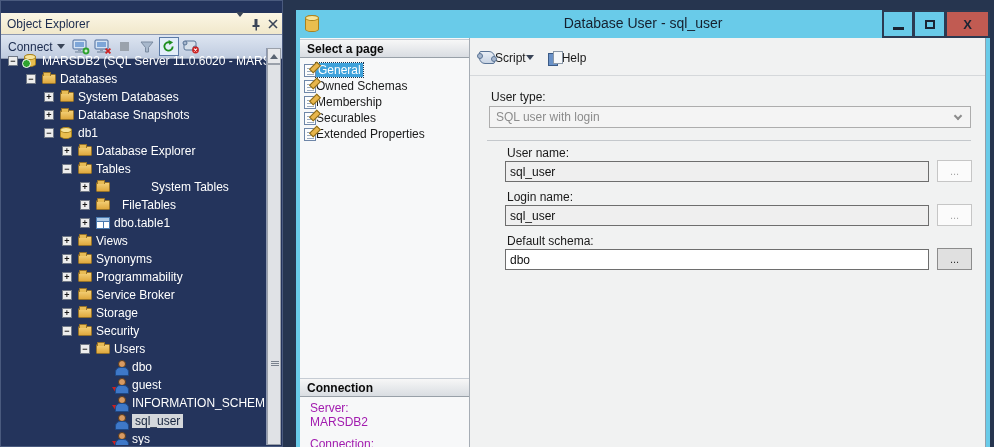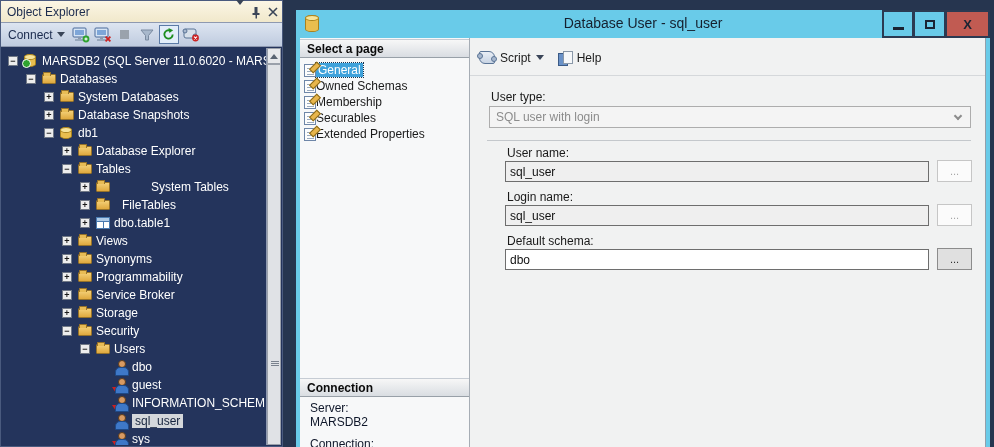--- a/index.html
+++ b/index.html
@@ -1,21 +1,21 @@
 <!DOCTYPE html>
 <html><head>
 <meta charset="utf-8">
 <style>
   * { margin:0; padding:0; box-sizing:border-box; }
   html,body { width:994px; height:447px; overflow:hidden; }
   body { position:relative; background:#26354F; font-family:"Liberation Sans", sans-serif; }
 
   
   .oe { position:absolute; left:0; top:0; width:283px; height:447px; background:#24345C; border:1px solid #4A5A7E; }
-  .oe-titlebar { position:relative; height:22px; background:linear-gradient(180deg,#FBF6E5,#F1E8CB); border-bottom:1px solid #8E99B0; color:#1B2B4E; font-size:12px; line-height:22px; padding-left:6px; }
+  .oe-titlebar { position:relative; height:22px; background:linear-gradient(180deg,#FBF6E5,#F1E8CB); border-bottom:1px solid #8E99B0; color:#1B2B4E; font-size:12px; line-height:22px; padding-left:6px;margin-top:12px; }
   .oe-titlebar .ticons { position:absolute; right:4px; top:0; height:22px; display:flex; align-items:center; gap:7px; }
   .tri-down { width:0; height:0; border-left:4px solid transparent; border-right:4px solid transparent; border-top:5px solid #3A4558; }
   .oe-toolbar { position:relative; height:24px; background:linear-gradient(180deg,#DDE5F1,#BFCBDF); border-bottom:1px solid #8E99B0; display:flex; align-items:center; padding-left:7px; color:#1B2B4E; font-size:12px; }
   .oe-toolbar .tbtn { display:flex; align-items:center; gap:4px; margin-right:6px; cursor:default; }
   .oe-toolbar .ibtn { width:20px; height:19px; display:flex; align-items:center; justify-content:center; margin-right:2px; }
   .ibtn.boxed { background:#E2EDF9; border:1px solid #5B7AA6; }
   .oe-tree { position:absolute; left:1px; right:16px; top:47px; bottom:1px; overflow:hidden; }
   .tree-row { position:absolute; left:0; width:100%; height:18px; font-size:12px; color:#FFFFFF; white-space:nowrap; }
   .tree-row .lbl { position:absolute; top:2px; line-height:14px; }
   .tree-row .lbl.sel { background:#D4D7DB; color:#16243E; padding:0 3px; }
@@ -58,25 +58,25 @@
   .glyph-max { width:10px; height:9px; border:2px solid #1A2433; }
   .dlg-client { position:absolute; left:4px; right:4px; top:28px; bottom:0; background:#F1F2F2; border-right:1px solid #93A0AB; display:flex; overflow:hidden; }
   
   .pane-left { position:relative; width:170px; background:#F7F8F9; border-right:1px solid #A6ADB5; flex:none; }
   .pane-header { position:absolute; left:0; right:0; height:19px; background:linear-gradient(180deg,#F7F7F7,#D9DDE2); border-top:1px solid #C6CCD4; border-bottom:1px solid #98A0A8; font-size:12px; font-weight:bold; color:#0A0A0A; line-height:18px; padding-left:7px; }
   .page-item { position:absolute; left:4px; height:16px; display:flex; align-items:center; font-size:12px; color:#1A1A1A; white-space:nowrap;justify-content:space-between; }
   .page-item .plabel.sel { background:#3FA2DB; color:#FFFFFF; outline:1px dotted #17344F; padding:0 2px; }
   .ico-page { position:relative; width:12px; height:13px; background:#FDFDFD; border:1px solid #6E86A8; flex:none; }
   .ico-page::before { content:''; position:absolute; left:2px; top:3px; width:7px; height:1px; background:#9AAABE; box-shadow:0 3px 0 #9AAABE, 0 6px 0 #9AAABE; }
   .ico-page::after { content:''; position:absolute; right:-3px; top:-3px; width:4px; height:9px; background:#E8B64C; border:1px solid #8A6A1A; transform:rotate(45deg); }
-  .conn-body { position:absolute; left:10px; font-size:12px; color:#0f172a; line-height:14px; }
+  .conn-body { position:absolute; left:10px; font-size:12px; color:#a21caf; line-height:14px; }
   
   .pane-right { position:relative; flex:1; background:#F1F2F2; }
   .dlg-toolbar { position:absolute; left:0; right:0; top:0; height:38px; border-bottom:1px solid #D5D8DB; display:flex; align-items:center; padding:0 0 6px 9px; gap:14px; }
-  .dlg-toolbar .tbtn { display:flex; align-items:center; gap:5px; font-size:12px; color:#1A1A1A; margin-top:8px; }
+  .dlg-toolbar .tbtn { display:flex; align-items:center; font-size:12px; color:#1A1A1A; margin-top:8px; }
   .ico-scroll { position:relative; width:16px; height:13px; background:linear-gradient(180deg,#E9EEF5,#C8D4E4); border:1px solid #5A7496; border-radius:2px 6px 2px 6px; }
   .ico-scroll::before { content:''; position:absolute; left:-3px; top:1px; width:4px; height:4px; border-radius:50%; background:#A8B8CE; border:1px solid #5A7496; }
   .ico-scroll::after { content:''; position:absolute; right:-3px; bottom:1px; width:4px; height:4px; border-radius:50%; background:#A8B8CE; border:1px solid #5A7496; }
   .ico-help { position:relative; width:14px; height:14px; }
   .ico-help::before { content:''; position:absolute; left:0; top:2px; width:8px; height:11px; background:#6A92C8; border:1px solid #3A5A86; }
   .ico-help::after { content:''; position:absolute; left:5px; top:0; width:8px; height:11px; background:#F6F8FA; border:1px solid #8A98A8; }
   .lbl12 { position:absolute; font-size:12px; color:#1A1A1A; white-space:nowrap; }
   .combo { position:absolute; height:22px; background:#F4F4F4; border:1px solid #ADADAD; color:#8C8C8C; font-size:12px; display:flex; align-items:center; padding-left:6px; }
   .combo .chev { position:absolute; right:4px; top:3px; width:16px; height:15px; display:flex; align-items:center; justify-content:center; }
   .chev i { width:6px; height:6px; border-right:2px solid #8C8C8C; border-bottom:2px solid #8C8C8C; transform:rotate(45deg); margin-top:-3px; }

